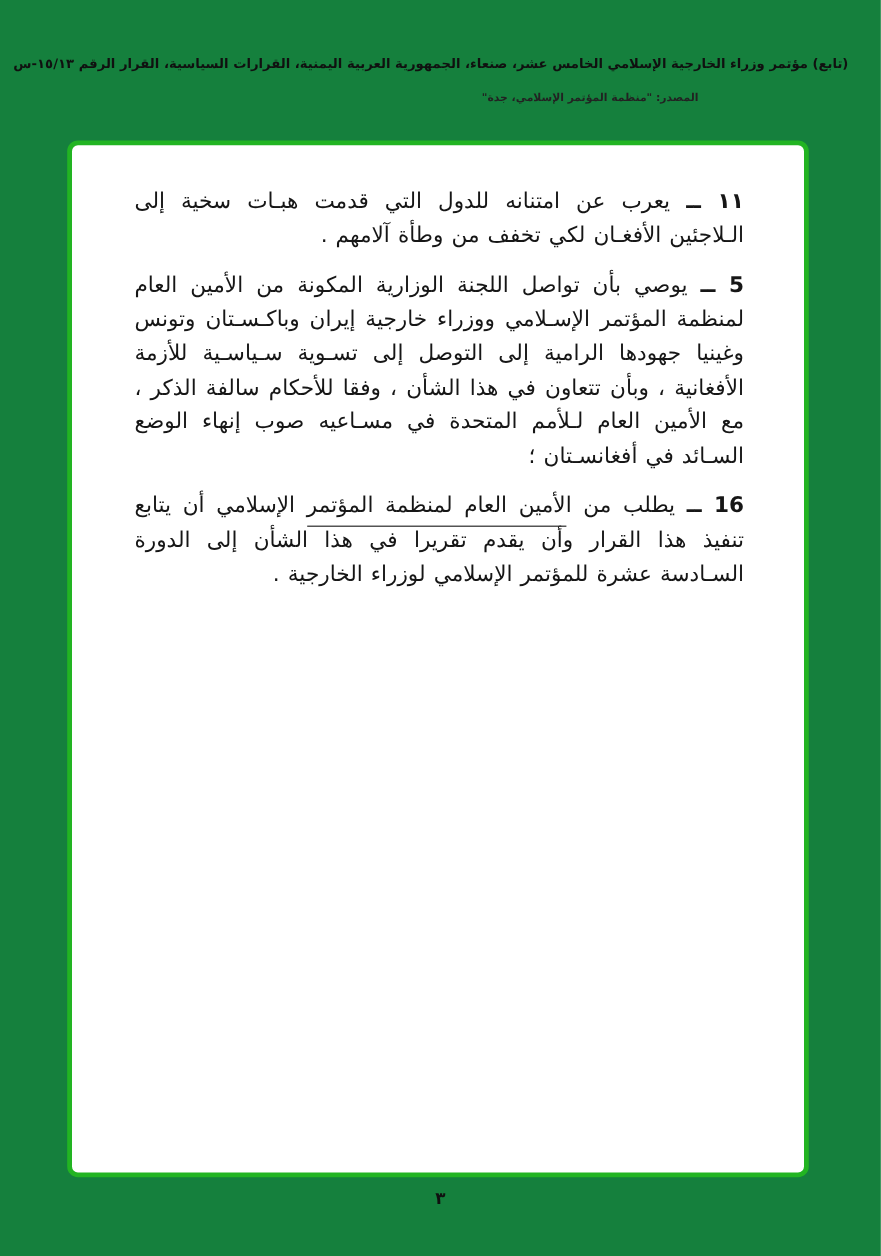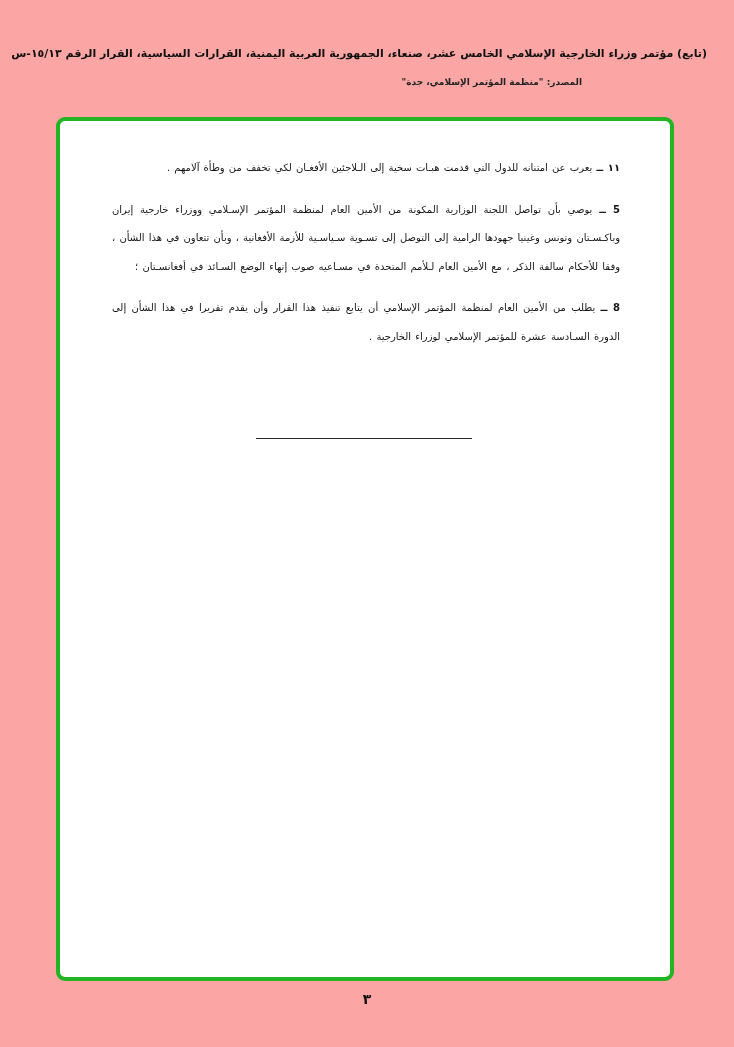--- a/index.html
+++ b/index.html
@@ -9,21 +9,21 @@
     height: 1047px;
     background: #ffffff;
     font-family: "DejaVu Sans", sans-serif;
   }
 
   .page {
     position: absolute;
     inset: 0;
     width: 734px;
     height: 1047px;
-    background: #fca5a5;
+    background: #15803d;
     direction: rtl;
     overflow: hidden;
   }
 
   .header-title {
     position: absolute;
     top: 47px;
     right: 27px;
     left: 8px;
     font-size: 11px;
@@ -60,21 +60,21 @@
   .box-inner {
     position: absolute;
     top: 33px;
     right: 50px;
     left: 52px;
   }
 
   .paragraph {
     direction: rtl;
     text-align: justify;
-    font-size: 10px;
+    font-size: 18px;
     line-height: 28.5px;
     color: #161616;
     margin-bottom: 13px;
     word-spacing: 1px;
   }
 
   .para-prefix {
     font-weight: bold;
     white-space: nowrap;
   }
@@ -116,21 +116,21 @@
         <span class="para-prefix">١١ ــ</span>
         <span>يعرب عن امتنانه للدول التي قدمت هبـات سخية إلى الـلاجئين الأفغـان لكي تخفف من وطأة آلامهم .</span>
       </div>
 
       <div class="paragraph">
         <span class="para-prefix">5 ــ</span>
         <span>يوصي بأن تواصل اللجنة الوزارية المكونة من الأمين العام لمنظمة المؤتمر الإسـلامي ووزراء خارجية إيران وباكـسـتان وتونس وغينيا  جهودها الرامية إلى التوصل إلى تسـوية سـياسـية للأزمة الأفغانية ، وبأن تتعاون في هذا الشأن ، وفقا للأحكام سالفة الذكر ، مع الأمين العام لـلأمم المتحدة في مسـاعيه صوب إنهاء الوضع السـائد في أفغانسـتان ؛</span>
       </div>
 
       <div class="paragraph">
-        <span class="para-prefix">8 ــ</span>
+        <span class="para-prefix">16 ــ</span>
         <span>يطلب من الأمين العام لمنظمة المؤتمر الإسلامي أن يتابع تنفيذ هذا القرار وأن يقدم تقريرا في هذا الشأن إلى الدورة السـادسة عشرة للمؤتمر الإسلامي لوزراء الخارجية .</span>
       </div>
 
     </div>
 
     <div class="separator-line"></div>
 
   </div>
 
   <div class="page-number">٣</div>

